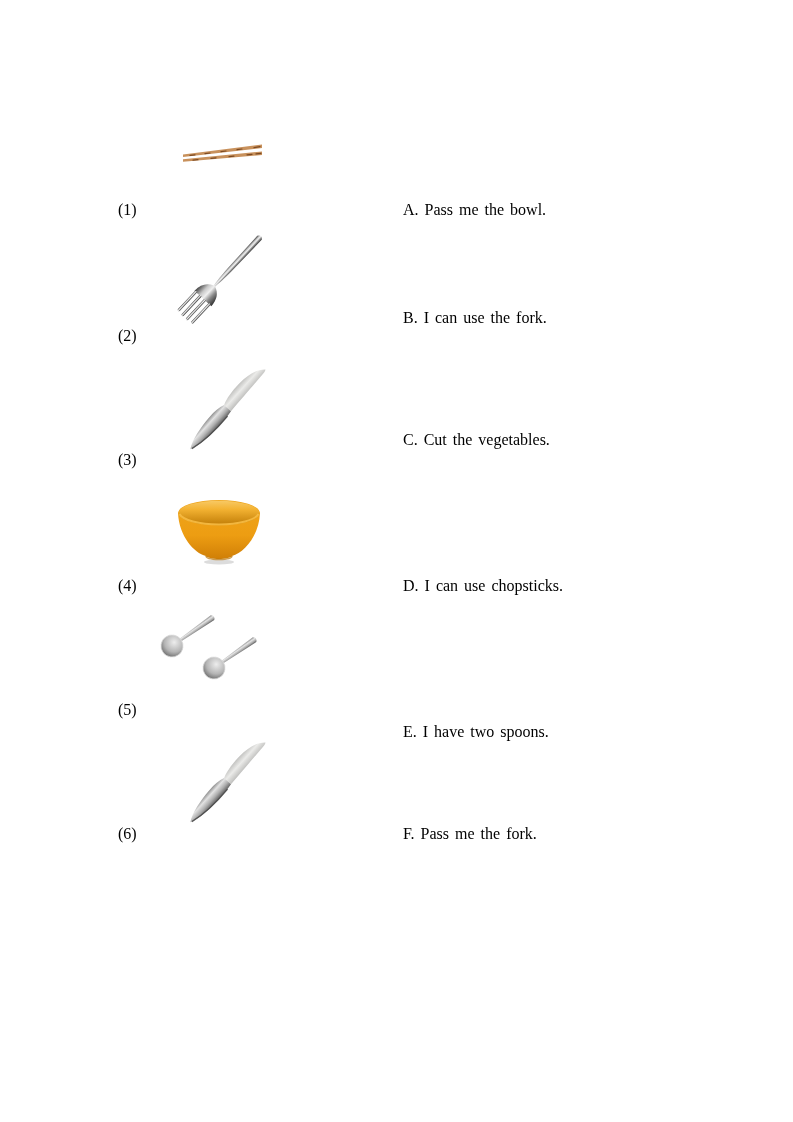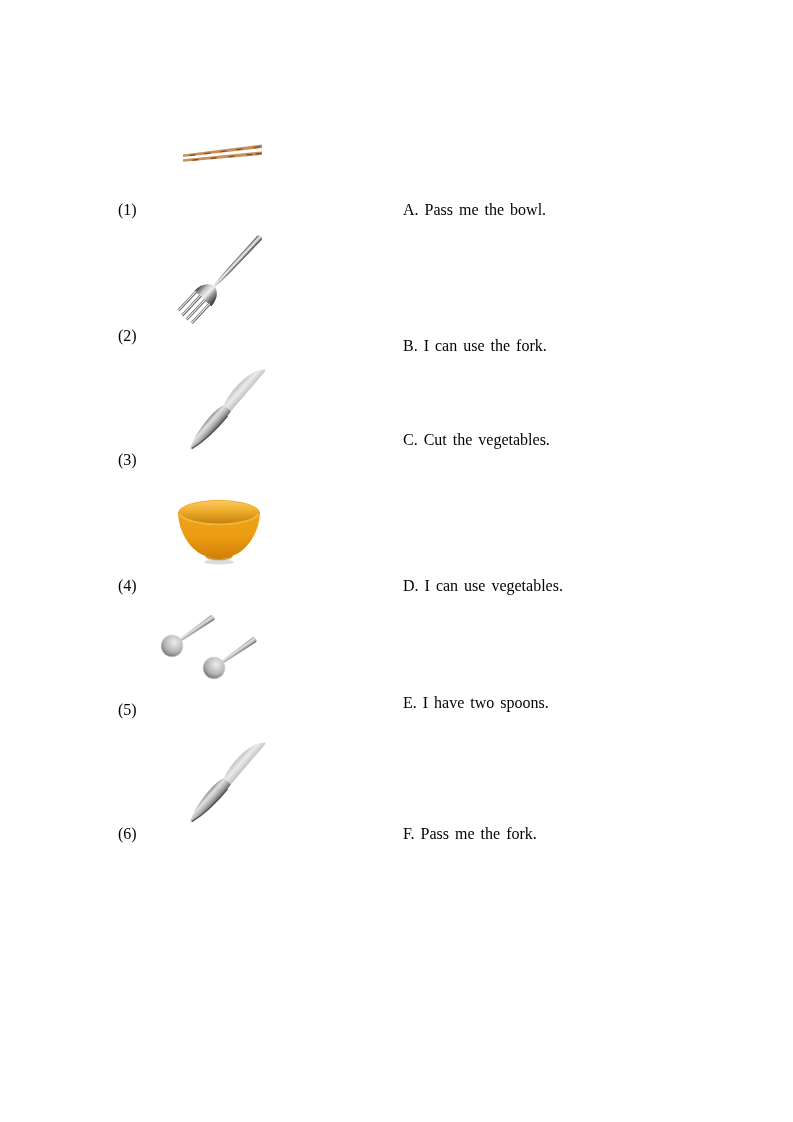--- a/index.html
+++ b/index.html
@@ -59,21 +59,21 @@
     <g transform="translate(50,51) rotate(43) translate(-30,-61)">
       <path d="M27,6 Q30,1.5 33,6 L32.4,50 C32.2,60 31.5,66 30.8,72 L29.2,72 C28.5,66 27.8,60 27.6,50 Z" fill="url(#gFork)"></path>
       <path d="M29.2,72 L30.8,72 C38,75 41,80 41.5,89 L18.5,89 C19,80 22,75 29.2,72 Z" fill="url(#gFork)"></path>
       <rect x="19" y="88" width="2.6" height="27" rx="1.3" fill="url(#gFork)"></rect>
       <rect x="25.1" y="88" width="2.6" height="28" rx="1.3" fill="url(#gFork)"></rect>
       <rect x="31.2" y="88" width="2.6" height="28" rx="1.3" fill="url(#gFork)"></rect>
       <rect x="37.3" y="88" width="2.6" height="27" rx="1.3" fill="url(#gFork)"></rect>
     </g>
   </svg>
   <span class="num" style="top:326px">(2)</span>
-  <span class="sent" style="top:336px">B. I can use the fork.</span>
+  <span class="sent" style="top:308px">B. I can use the fork.</span>
 
   <svg class="fig" style="left:181px;top:360px" width="90" height="96" viewBox="0 0 90 96">
     <defs>
       <linearGradient id="gBlade" x1="0" y1="0" x2="1" y2="0">
         <stop offset="0" stop-color="#c2c2c0"></stop>
         <stop offset="0.45" stop-color="#ebebe9"></stop>
         <stop offset="1" stop-color="#bfbfbd"></stop>
       </linearGradient>
       <linearGradient id="gHandle" x1="0" y1="0" x2="1" y2="0">
         <stop offset="0" stop-color="#8f8f8f"></stop>
@@ -104,21 +104,21 @@
         <stop offset="1" stop-color="#c07c06"></stop>
       </linearGradient>
     </defs>
     <ellipse cx="44" cy="64" rx="15" ry="2.6" fill="#9a9a9a" opacity="0.35"></ellipse>
     <path d="M3,15 A41,13 0 0 1 85,15 C84,38 69,55 57,58 C54,62 34,62 31,58 C19,55 4,38 3,15 Z" fill="url(#gBowlBody)"></path>
     <ellipse cx="44" cy="15" rx="40.5" ry="12.3" fill="url(#gBowlInner)"></ellipse>
     <path d="M4.5,16 A40,12.5 0 0 0 83.5,16" stroke="#f6bb44" stroke-width="2" fill="none" opacity="0.9"></path>
     <path d="M31,58 C31,60 34,61.5 44,61.5 C54,61.5 57,60 57,58" stroke="#b97508" stroke-width="1.4" fill="none" opacity="0.7"></path>
   </svg>
   <span class="num" style="top:576px">(4)</span>
-  <span class="sent" style="top:576px">D. I can use vegetables.</span>
+  <span class="sent" style="top:576px">D. I can use chopsticks.</span>
 
   <svg class="fig" style="left:152px;top:604px" width="115" height="80" viewBox="0 0 115 80">
     <defs>
       <radialGradient id="gSpoonBowl" cx="0.42" cy="0.32" r="0.8">
         <stop offset="0" stop-color="#ededed"></stop>
         <stop offset="0.55" stop-color="#b5b5b5"></stop>
         <stop offset="1" stop-color="#565656"></stop>
       </radialGradient>
       <linearGradient id="gSpoonH" x1="0" y1="0" x2="1" y2="0">
         <stop offset="0" stop-color="#8a8a8a"></stop>
@@ -132,21 +132,21 @@
       <ellipse cx="13" cy="53.5" rx="11" ry="11" fill="url(#gSpoonBowl)"></ellipse>
       <ellipse cx="13" cy="53.5" rx="11" ry="11" fill="none" stroke="#d9d9d9" stroke-width="0.9" opacity="0.8"></ellipse>
     </g>
     <g transform="translate(62,64) rotate(55) translate(-13,-53.5)">
       <path d="M10,4 Q13,0.5 16,4 L14.4,46 L11.6,46 Z" fill="url(#gSpoonH)"></path>
       <ellipse cx="13" cy="53.5" rx="11" ry="11" fill="url(#gSpoonBowl)"></ellipse>
       <ellipse cx="13" cy="53.5" rx="11" ry="11" fill="none" stroke="#d9d9d9" stroke-width="0.9" opacity="0.8"></ellipse>
     </g>
   </svg>
   <span class="num" style="top:700px">(5)</span>
-  <span class="sent" style="top:693px">E. I have two spoons.</span>
+  <span class="sent" style="top:722px">E. I have two spoons.</span>
 
   <svg class="fig" style="left:181px;top:733px" width="90" height="96" viewBox="0 0 90 96">
     <g transform="translate(45,48) rotate(42) translate(-20,-57)">
       <path d="M23.5,2 C17.5,7 14,16 13.5,30 C13.1,41 14.3,50 16.6,56 L25.8,56 C25.4,37 25,18 24.6,7 C24.4,3.5 24,2.4 23.5,2 Z" fill="url(#gBlade)"></path>
       <path d="M16.6,56 C14.4,61 13.6,67 13.8,75 C14.1,88 16,103 21,111.5 C25.4,103 26.6,88 26.8,75 C26.9,67 26.4,61 25.8,56 Z" fill="url(#gHandle)"></path>
       <path d="M26.6,62 C27.1,75 26,96 21.8,110" stroke="#4a4a4a" stroke-width="1.4" fill="none" opacity="0.9"></path>
     </g>
   </svg>
   <span class="num" style="top:824px">(6)</span>
   <span class="sent" style="top:824px">F. Pass me the fork.</span>

